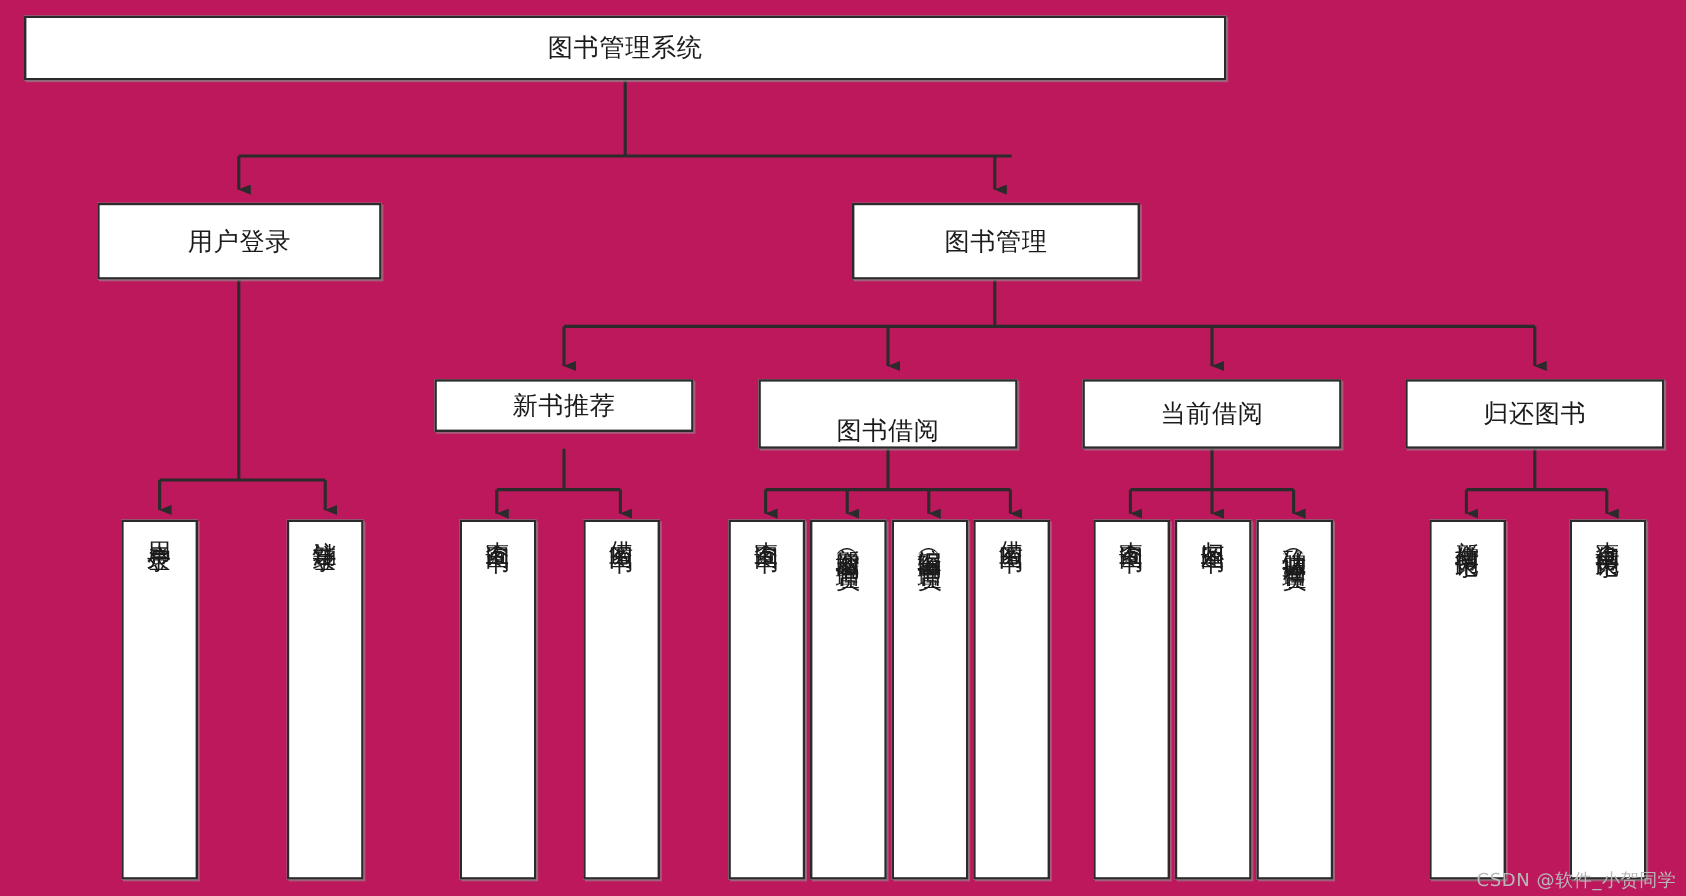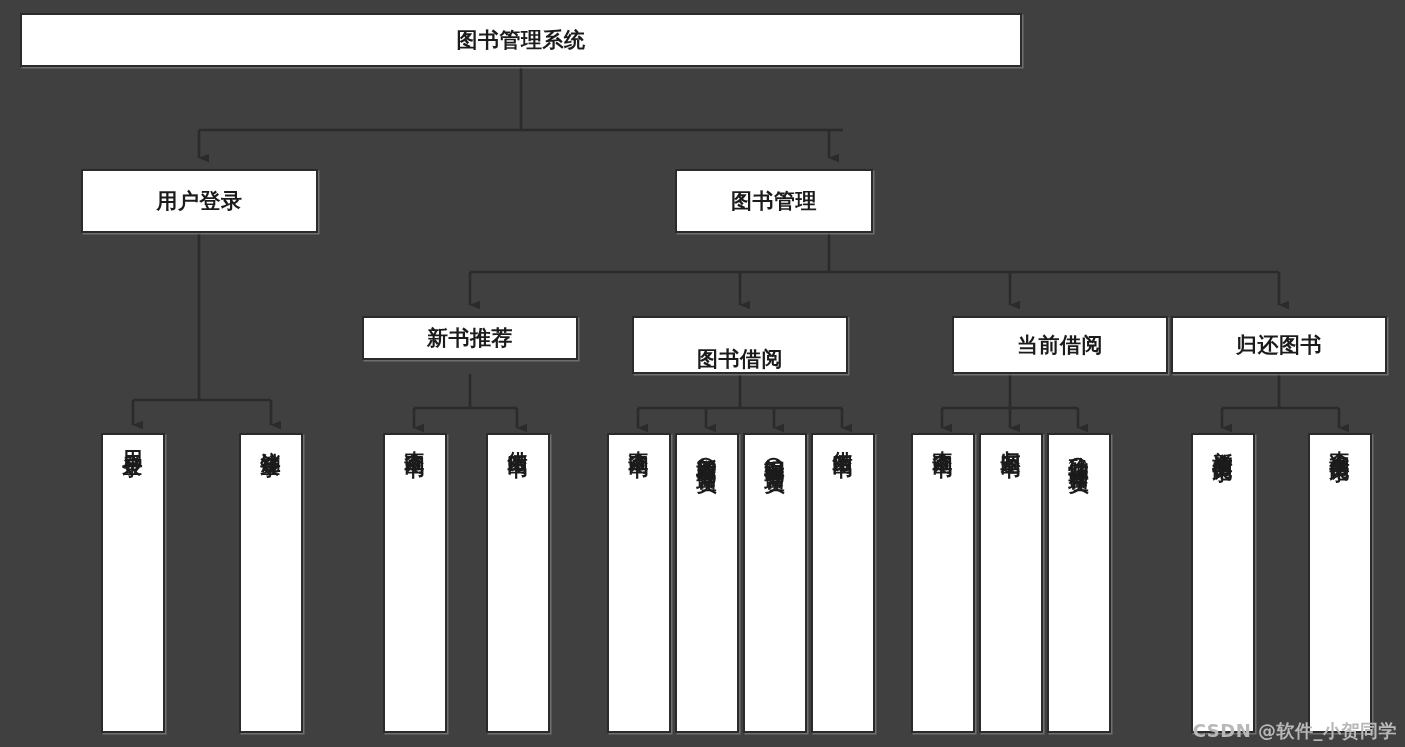--- a/index.html
+++ b/index.html
@@ -7,23 +7,22 @@
     padding: 0;
     background: #ffffff;
   }
   body {
     font-family: "DejaVu Sans", "Liberation Sans", sans-serif;
   }
   #canvas {
     position: relative;
     width: 1405px;
     height: 747px;
-    background: #404040;
+    background: #be185d;
     overflow: hidden;
-    font-weight: bold;
   }
   svg#wires {
     position: absolute;
     left: 0;
     top: 0;
     width: 1405px;
     height: 747px;
     pointer-events: none;
   }
   .node {
@@ -63,21 +62,21 @@
     justify-content: flex-start;
   }
   .node.vert.from-top .node-label {
     align-items: flex-start;
     padding-top: 6px;
   }
   .watermark {
     position: absolute;
     right: 8px;
     bottom: 4px;
-    font-size: 18px;
+    font-size: 15px;
     color: #b8b8b8;
     letter-spacing: 0.5px;
     z-index: 3;
     white-space: nowrap;
   }
 </style>
 </head>
 <body>
 
 <div id="canvas">
@@ -133,33 +132,33 @@
   </svg>
 
   <div class="node" style="left:20px; top:13px; width:1002px; height:54px;">
     <span class="node-label">图书管理系统</span>
   </div>
 
   <div class="node" style="left:81px; top:169px; width:237px; height:64px;">
     <span class="node-label">用户登录</span>
   </div>
 
-  <div class="node" style="left:675px; top:169px; width:198px; height:64px;">
+  <div class="node" style="left:710px; top:169px; width:240px; height:64px;">
     <span class="node-label">图书管理</span>
   </div>
 
   <div class="node" style="left:362px; top:316px; width:216px; height:44px;text-align:right;">
     <span class="node-label">新书推荐</span>
   </div>
 
   <div class="node" style="left:632px; top:316px; width:216px; height:58px;align-items:flex-end;">
     <span class="node-label">图书借阅</span>
   </div>
 
-  <div class="node" style="left:952px; top:316px; width:216px; height:58px;">
+  <div class="node" style="left:902px; top:316px; width:216px; height:58px;">
     <span class="node-label">当前借阅</span>
   </div>
 
   <div class="node" style="left:1171px; top:316px; width:216px; height:58px;">
     <span class="node-label">归还图书</span>
   </div>
 
   <div class="node vert" style="left:101px; top:433px; width:64px; height:300px;">
     <span class="node-label">用户登录</span>
   </div>

